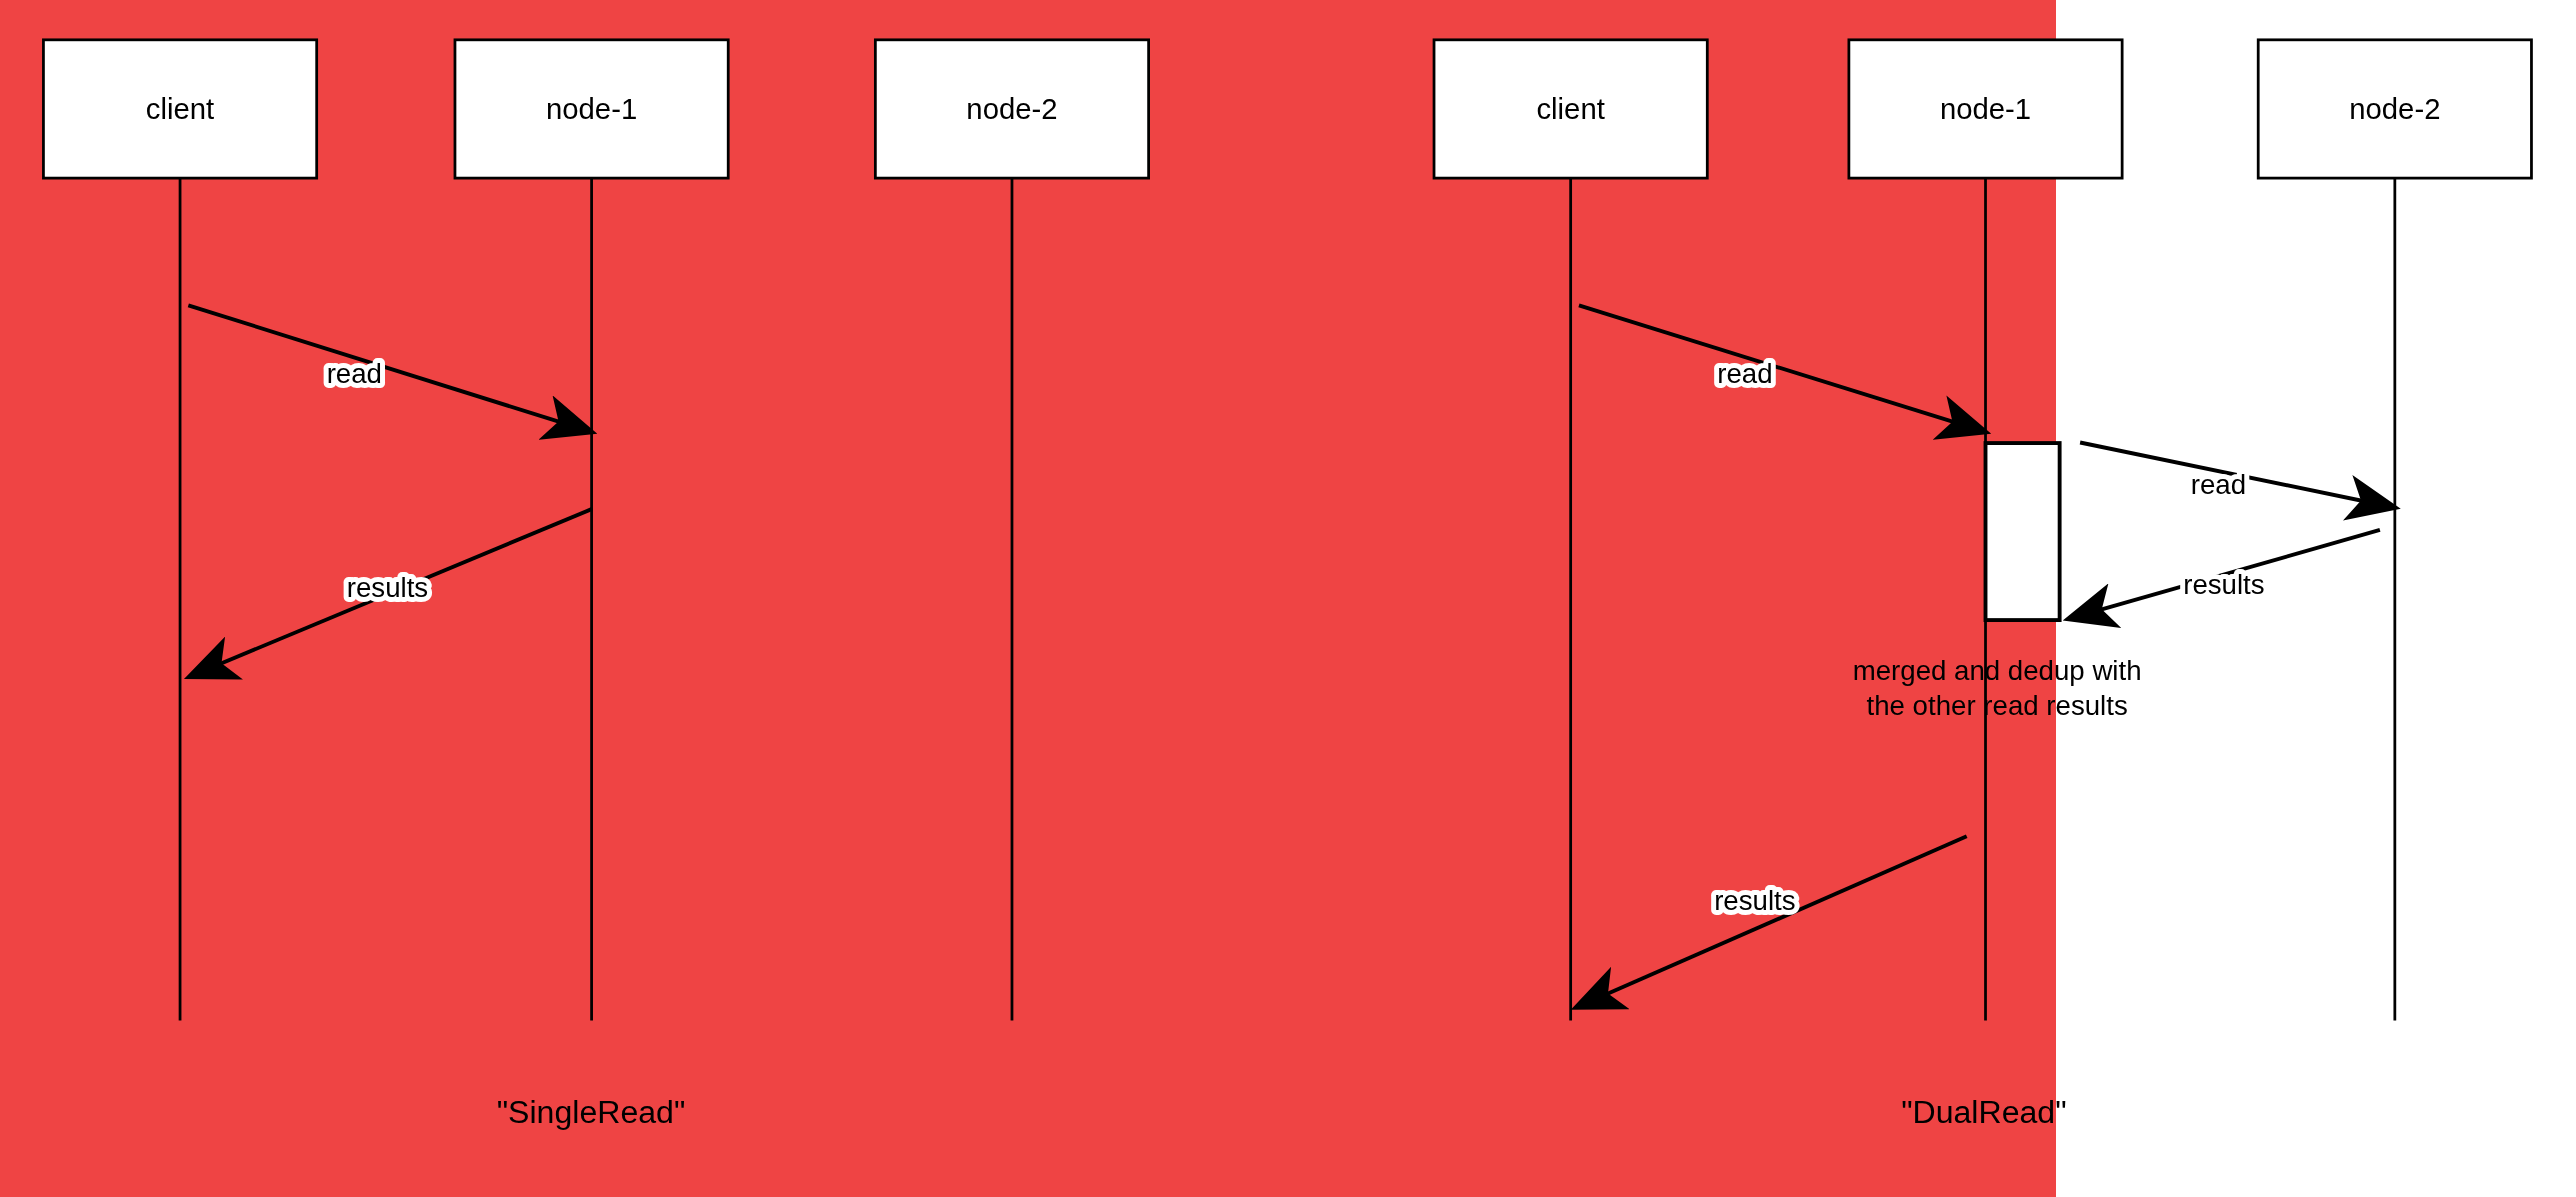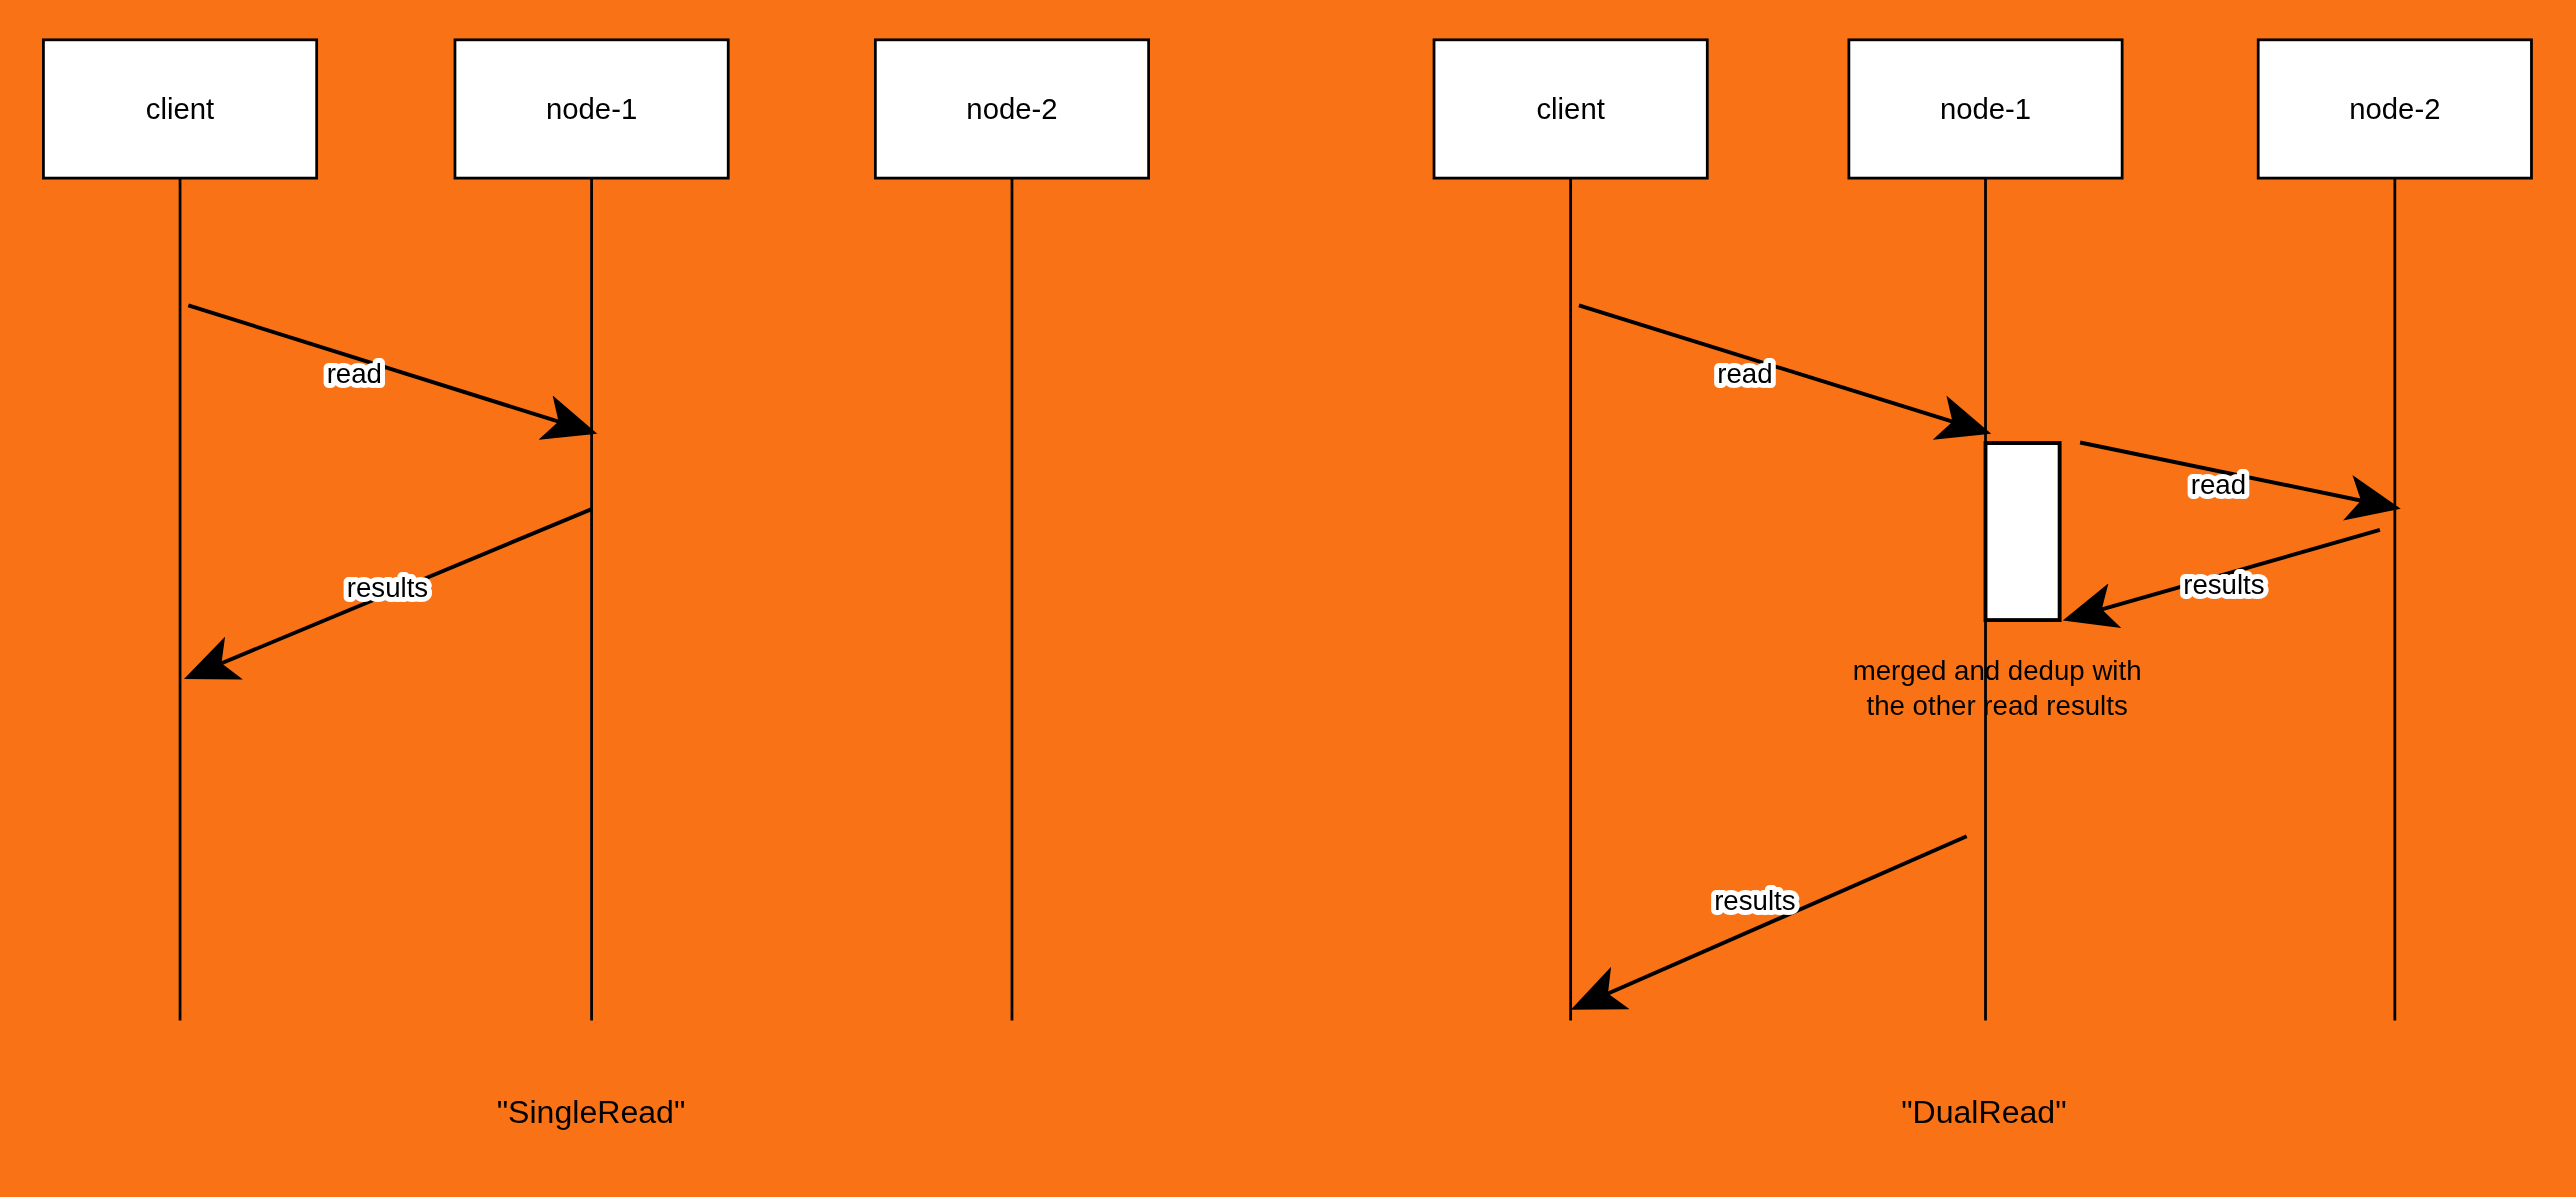--- a/index.html
+++ b/index.html
@@ -8,23 +8,23 @@
     background: #ffffff;
   }
   body {
     width: 2576px;
     height: 1197px;
     font-family: "Liberation Sans", sans-serif;
     overflow: hidden;
   }
   #diagram-root {
     position: relative;
-    width: 2576px;
+    width: 2056px;
     height: 1197px;
-    background: #f97316;
+    background: #ef4444;
   }
   svg.canvas {
     position: absolute;
     top: 0;
     left: 0;
     width: 2576px;
     height: 1197px;
     display: block;
   }
   .participant-box-rect {

